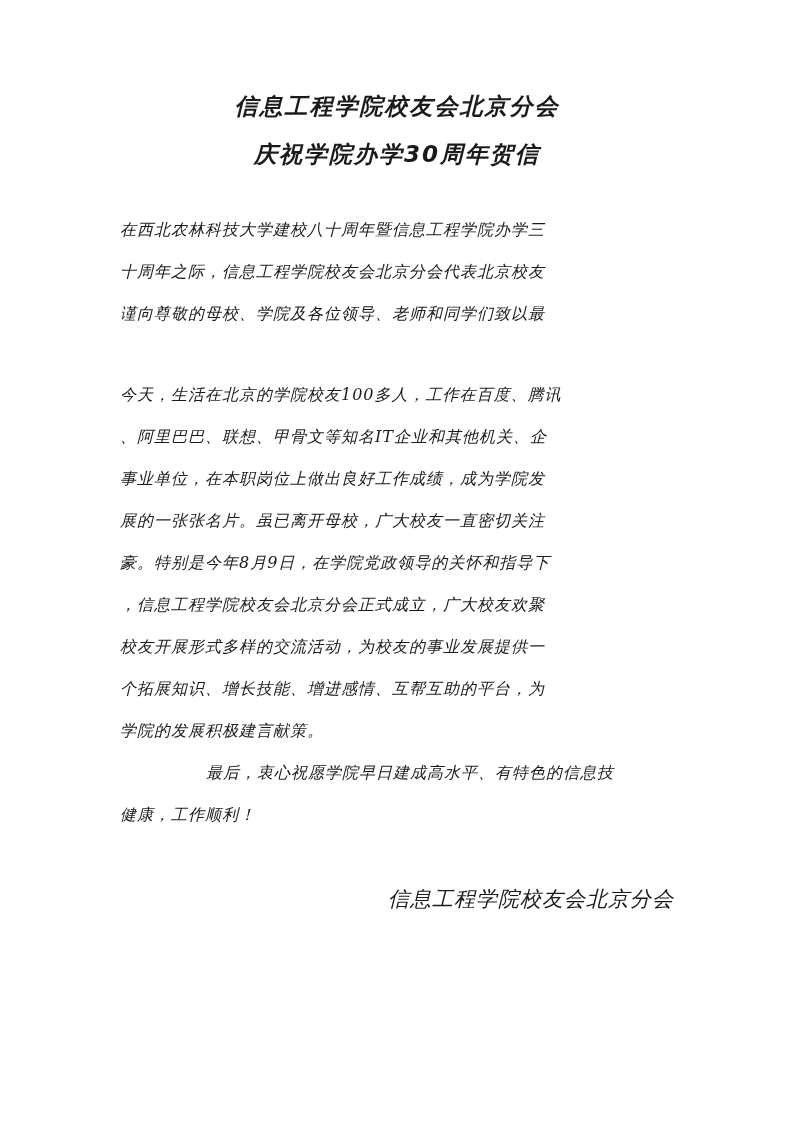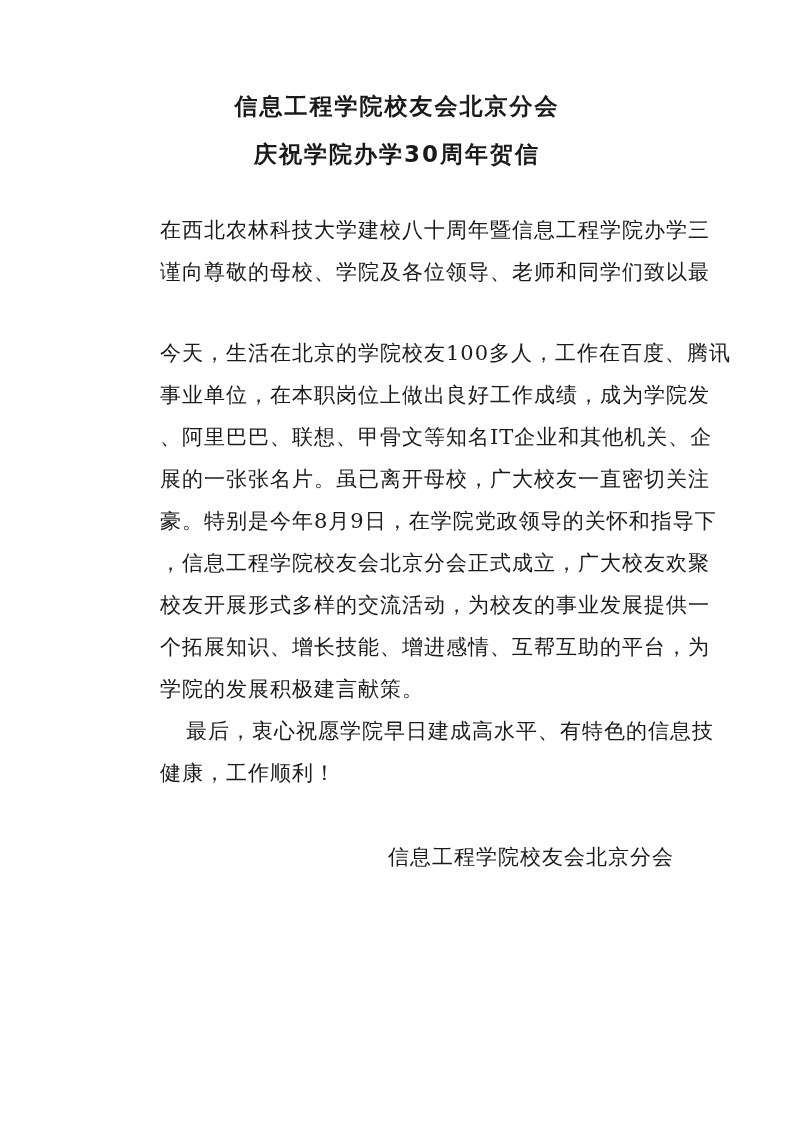--- a/index.html
+++ b/index.html
@@ -1,15 +1,15 @@
 <!DOCTYPE html>
 <html lang="zh"><head>
 <meta charset="utf-8">
 <style>
-  * { margin: 0; padding: 0; box-sizing: border-box; }
+  * { margin: 0; padding: 0; box-sizing: border-box; font-style: italic; }
   html, body { background: #ffffff; }
   .page {
     position: relative;
     width: 794px;
     height: 1123px;
     background: #ffffff;
     overflow: hidden;
     font-family: "DejaVu Serif", serif;
   }
   .content {
@@ -22,25 +22,24 @@
   .doc-title {
     padding-top: 82px;
     text-align: center;
     font-family: "DejaVu Sans", sans-serif;
     font-weight: 700;
     font-size: 23px;
     line-height: 48px;
     letter-spacing: 2px;
   }
   .para {
-    font-size: 21px;
+    font-size: 16px;
     line-height: 42px;
     letter-spacing: 1px;
     font-family: "DejaVu Serif", serif;
-    margin-left: 40px;
   }
   .para .line {
     height: 42px;
     white-space: nowrap;
   }
   #p1 { margin-top: 31px; }
   #p2 { margin-top: 39px; }
   #p3 { margin-top: 0; }
   .para-indent .line:first-child { text-indent: 26px; text-align: center; }
   .signature {
@@ -58,27 +57,28 @@
 <div class="page">
   <div class="content">
 
     <div class="doc-title">
       <div class="title-line">信息工程学院校友会北京分会</div>
       <div class="title-line">庆祝学院办学30周年贺信</div>
     </div>
 
     <div class="para" id="p1">
         <div class="line">在西北农林科技大学建校八十周年暨信息工程学院办学三</div>
+        <div class="line">十周年之际，信息工程学院校友会北京分会代表北京校友</div>
         <div class="line">谨向尊敬的母校、学院及各位领导、老师和同学们致以最</div>
       </div>
 
     <div class="para" id="p2">
         <div class="line">今天，生活在北京的学院校友100多人，工作在百度、腾讯</div>
+        <div class="line">、阿里巴巴、联想、甲骨文等知名IT企业和其他机关、企</div>
         <div class="line">事业单位，在本职岗位上做出良好工作成绩，成为学院发</div>
-        <div class="line">、阿里巴巴、联想、甲骨文等知名IT企业和其他机关、企</div>
         <div class="line">展的一张张名片。虽已离开母校，广大校友一直密切关注</div>
         <div class="line">豪。特别是今年8月9日，在学院党政领导的关怀和指导下</div>
         <div class="line">，信息工程学院校友会北京分会正式成立，广大校友欢聚</div>
         <div class="line">校友开展形式多样的交流活动，为校友的事业发展提供一</div>
         <div class="line">个拓展知识、增长技能、增进感情、互帮互助的平台，为</div>
         <div class="line">学院的发展积极建言献策。</div>
       </div>
 
     <div class="para para-indent" id="p3">
         <div class="line">最后，衷心祝愿学院早日建成高水平、有特色的信息技</div>

